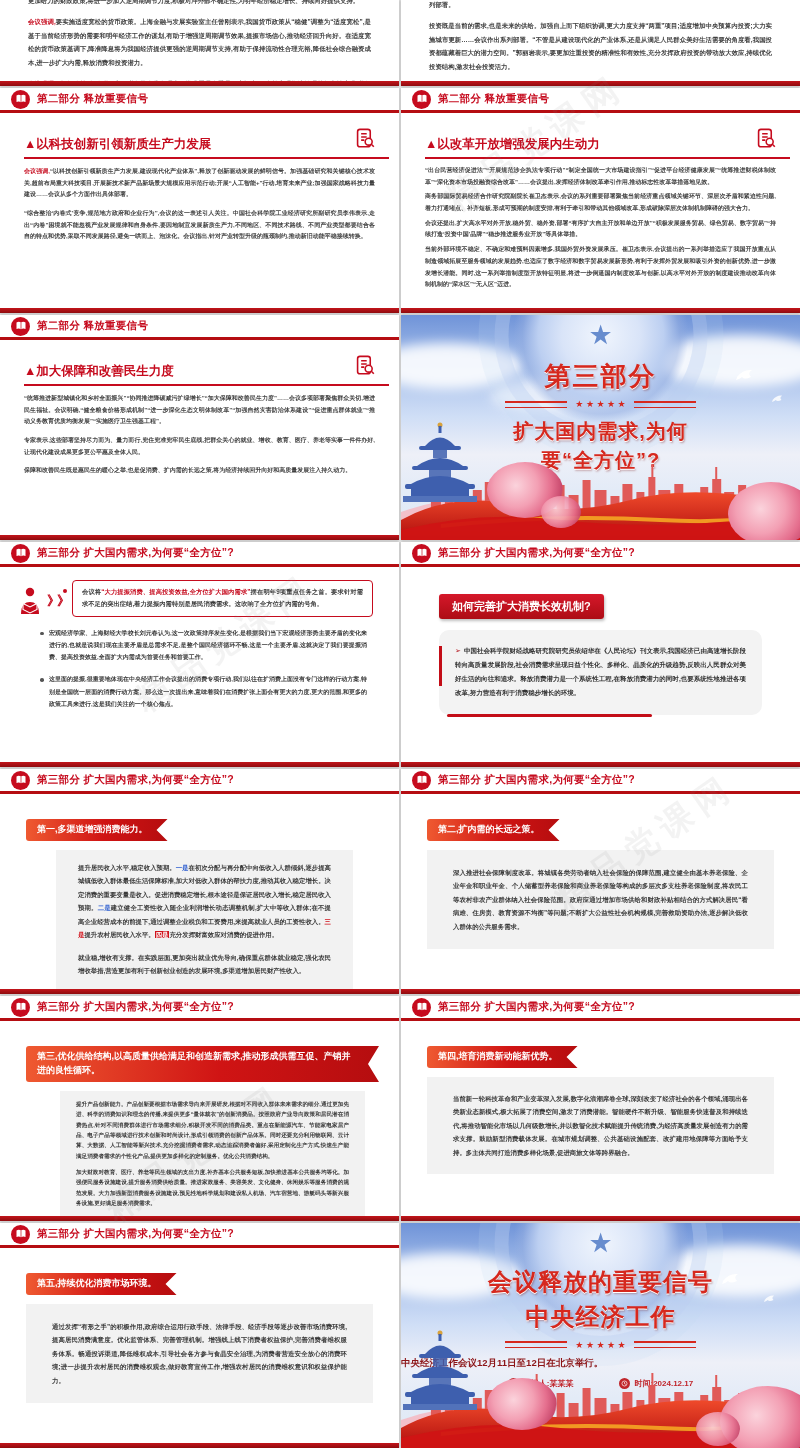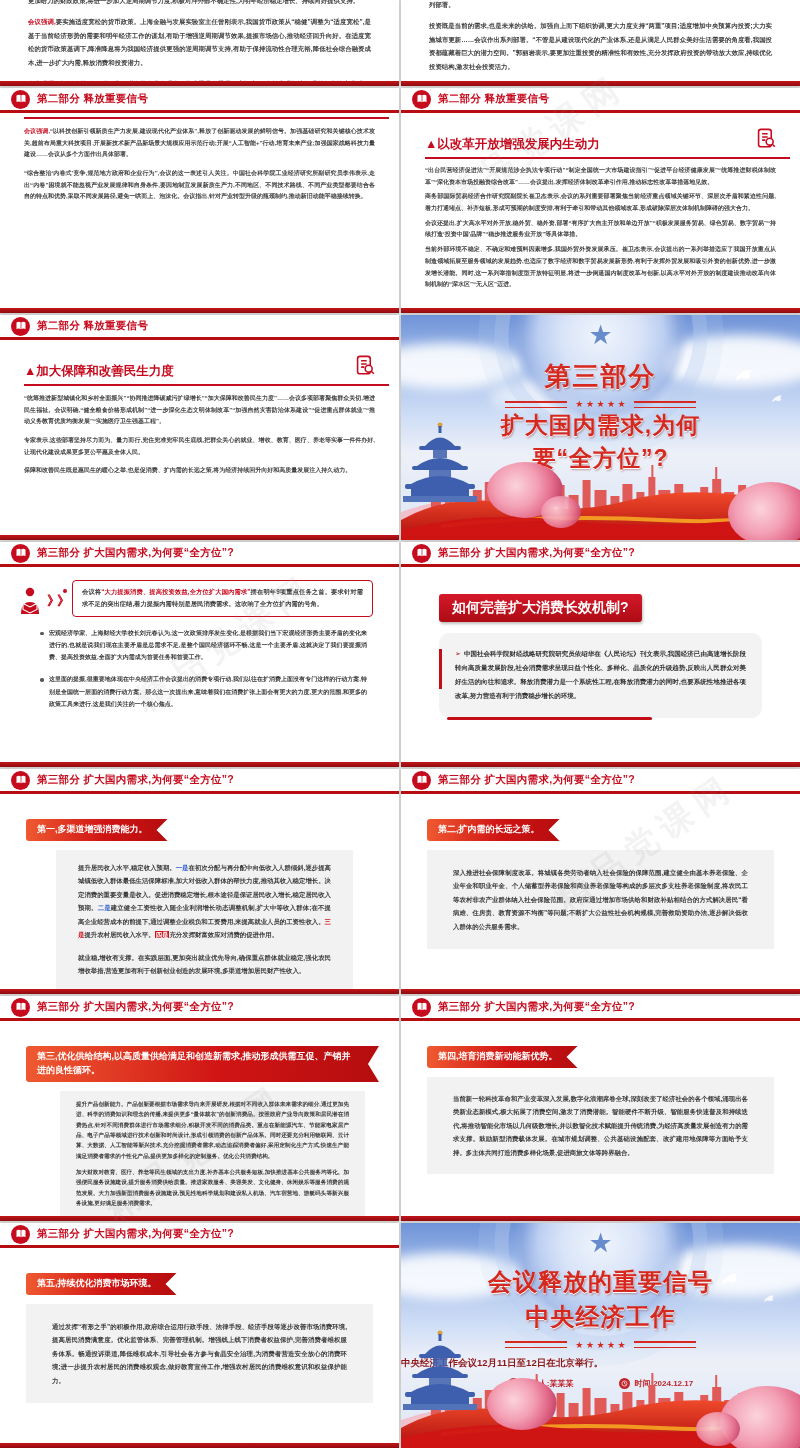--- a/index.html
+++ b/index.html
@@ -34,21 +34,21 @@
   .arrows{color:#c60b1e;font-weight:900;font-size:13px;letter-spacing:-3px;}
   .quote-box{border:1px solid #c60b1e;border-radius:4px;background:#fff;padding:5px 9px;
              font-size:6.3px;line-height:1.95;color:#3a3a3a;font-weight:600;flex:1;position:relative;text-align:justify;}
   .quote-box::before{content:"";position:absolute;left:-10px;top:8px;width:4px;height:4px;border-radius:50%;background:#c60b1e;}
   .b-list{margin:10px 32px 0 40px;}
   .b-item{position:relative;padding-left:9px;font-size:6px;line-height:2.05;color:#3a3a3a;
           font-weight:600;margin-bottom:10px;text-align:justify;}
   .b-item::before{content:"";position:absolute;left:0;top:5px;width:3.5px;height:3.5px;border-radius:50%;background:#555;}
   
   .q-label{display:inline-block;margin:27px 0 0 38px;background:linear-gradient(180deg,#d5182a,#ad0c15);
-           color:#fff;font-weight:bold;font-size:14px;padding:5px 13px;border-radius:3px;
+           color:#fff;font-weight:bold;font-size:11px;padding:5px 13px;border-radius:3px;
            box-shadow:1px 2px 3px rgba(0,0,0,.25);}
   .q-box{margin:11px 38px 0 38px;background:#f3f3f3;border-radius:10px;padding:13px 16px 15px 16px;
          position:relative;font-size:6.5px;line-height:2.15;color:#333;font-weight:600;text-align:justify;}
   .q-box::before{content:"";position:absolute;left:0;top:16px;width:2.5px;height:40px;background:#c30d17;}
   .q-box::after{content:"";position:absolute;left:8px;right:34%;bottom:-2px;height:2.5px;background:#c30d17;border-radius:2px;}
   .q-arrow{color:#b00d16;margin-right:3px;font-size:7px;}
   
   .ribbon{position:relative;margin:25px 0 0 26px;display:inline-block;max-width:300px;
           background:linear-gradient(93deg,#ef5a31 0%,#d01414 55%,#b50d0f 100%);
           color:#fff;font-weight:bold;font-size:9px;line-height:1.55;padding:4px 20px 4px 11px;
@@ -66,21 +66,21 @@
   .cloud{position:absolute;background:rgba(255,255,255,.88);border-radius:50%;filter:blur(6px);}
   .emblem{position:absolute;top:-72px;left:50%;transform:translateX(-50%);width:185px;height:185px;border-radius:50%;
           background:radial-gradient(circle,#f0f5fd 0%,#d9e4f8 30%,#bccff1 48%,rgba(150,175,225,.5) 60%,rgba(150,175,225,0) 67%);
           box-shadow:0 0 0 14px rgba(185,205,242,.28),0 0 0 30px rgba(195,215,245,.16);}
   .emblem-star{position:absolute;top:4px;left:50%;transform:translateX(-50%);color:#678cce;font-size:27px;}
   .hero-part{position:relative;margin-top:44px;text-align:center;color:#d6281e;font-weight:900;font-size:26px;
              letter-spacing:2px;text-shadow:0 1px 0 #fff,1px 2px 2px rgba(130,40,40,.4);}
   .divider{display:flex;align-items:center;justify-content:center;gap:8px;margin-top:5px;color:#d6281e;
            font-size:9px;font-weight:bold;position:relative;}
   .d-line{width:62px;height:4px;border-top:2px solid #d6281e;border-bottom:1px solid #d6281e;}
-  .hero-title{position:relative;text-align:center;color:#d6281e;font-weight:900;font-size:23px;
+  .hero-title{position:relative;margin-top:8px;text-align:center;color:#d6281e;font-weight:900;font-size:20px;
               line-height:1.45;letter-spacing:1px;text-shadow:0 1px 0 #fff,1px 2px 2px rgba(130,40,40,.4);}
   .hero-sub{position:relative;margin-top:7px;text-align:left;color:#8c1518;font-weight:bold;font-size:9.5px;}
   .hero-info{position:relative;margin-top:8px;display:flex;justify-content:center;gap:46px;}
   .info-item{display:flex;align-items:center;color:#c0262c;font-weight:bold;font-size:8px;}
   .info-dot{display:inline-flex;align-items:center;justify-content:center;width:11px;height:11px;border-radius:50%;
             background:#c0262c;margin-right:4px;}
   .silk{position:absolute;left:0;right:0;bottom:0;height:90px;pointer-events:none;}
   .temple{position:absolute;left:2px;bottom:32px;}
   .flower{position:absolute;border-radius:50%;
           background:radial-gradient(circle at 38% 42%,#fbd3dc 0%,#f3a0b4 38%,#e56f8e 62%,#c94a6e 80%,rgba(201,74,110,0) 84%);}
@@ -117,20 +117,31 @@
   <div class="s-header">
     <span class="book-badge">
       <svg viewBox="0 0 24 24" width="12" height="12">
           <path fill="#fff" d="M3 5c3-2 6-2 9 0 3-2 6-2 9 0v13c-3-1.5-6-1.5-9 .7-3-2.2-6-2.2-9-.7z"></path>
           <path stroke="#c60b1e" stroke-width="1.4" d="M12 5v14"></path>
         </svg>
     </span>
     <span class="s-header-title">第二部分 释放重要信号</span>
   </div>
   <div class="s-rule"></div>
+  <div class="sub-row">
+    <span class="sub-title">▲以科技创新引领新质生产力发展</span>
+    <span>
+      <svg viewBox="0 0 24 26" width="19" height="21" fill="none" stroke="#c60b1e" stroke-width="2">
+          <rect x="2" y="1.5" width="16" height="22" rx="3"></rect>
+          <path d="M6.5 7h7M6.5 11h7M6.5 15h4"></path>
+          <circle cx="16" cy="17" r="4.4" fill="#fff"></circle>
+          <path d="M19.3 20.3l3.2 3.2"></path>
+        </svg>
+    </span>
+  </div>
   <div class="sub-rule"></div>
   <div class="sA-body">
     <p><span class="red">会议强调,</span><span>“以科技创新引领新质生产力发展,建设现代化产业体系”,释放了创新驱动发展的鲜明信号。加强基础研究和关键核心技术攻关,超前布局重大科技项目,开展新技术新产品新场景大规模应用示范行动;开展“人工智能+”行动,培育未来产业;加强国家战略科技力量建设……会议从多个方面作出具体部署。</span></p>
     <p><span>“综合整治‘内卷式’竞争,规范地方政府和企业行为”,会议的这一表述引人关注。中国社会科学院工业经济研究所副研究员李伟表示,走出“内卷”困境就不能忽视产业发展规律和自身条件,要因地制宜发展新质生产力,不同地区、不同技术路线、不同产业类型都要结合各自的特点和优势,采取不同发展路径,避免一哄而上、泡沫化。会议指出,针对产业转型升级的瓶颈制约,推动新旧动能平稳接续转换。</span></p>
   </div>
   <div class="s-footer"></div>
 </div>
 
 <div class="slide" style="left:401px;top:88px">
   <div class="s-header">

